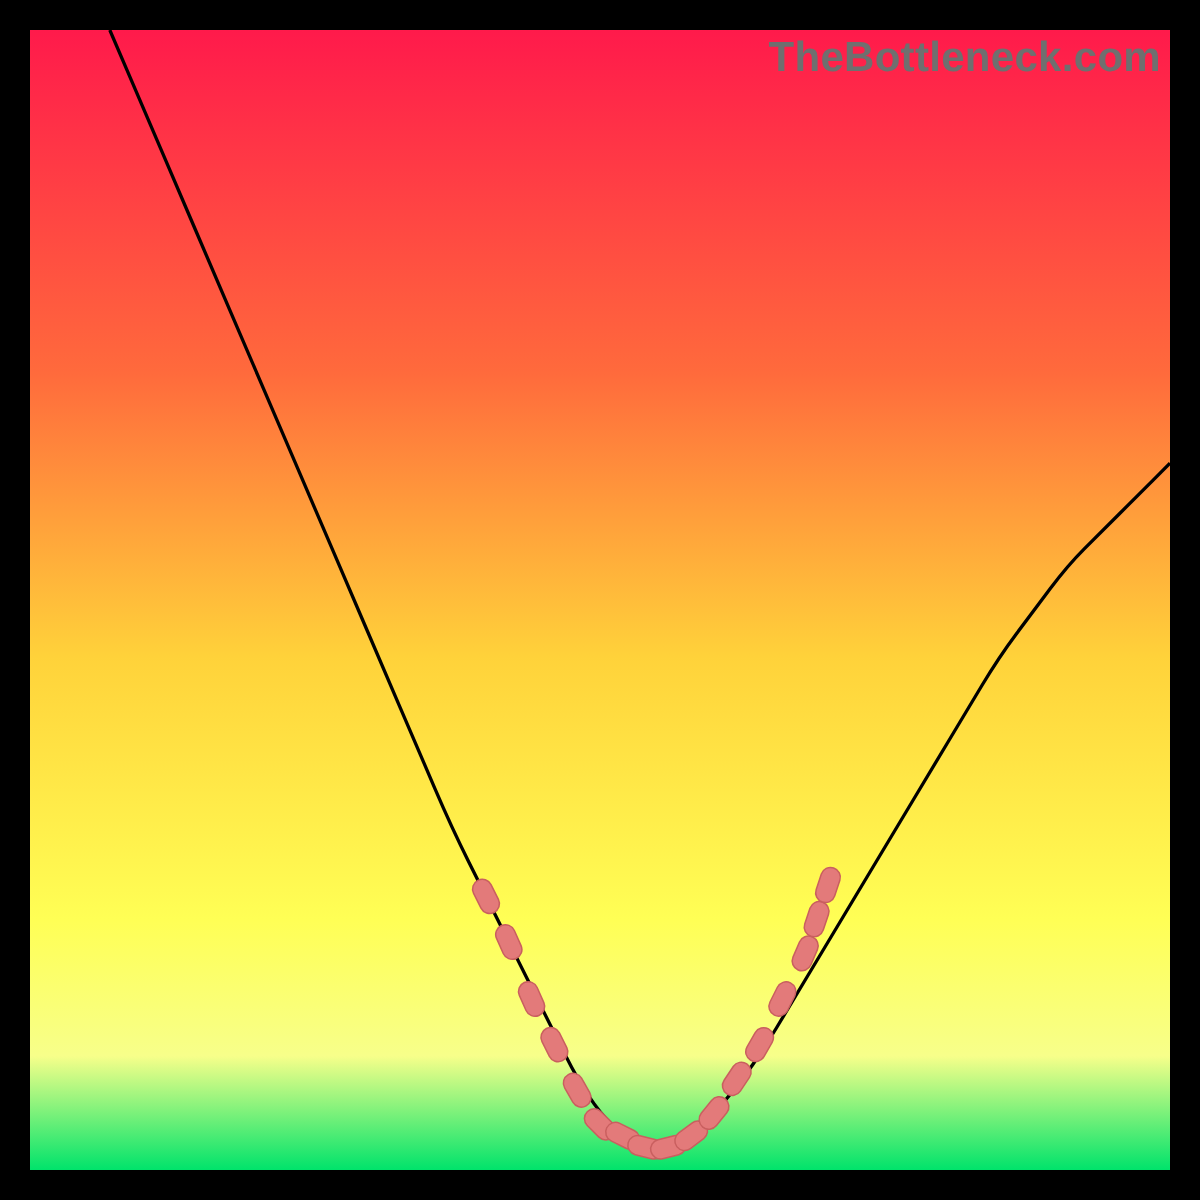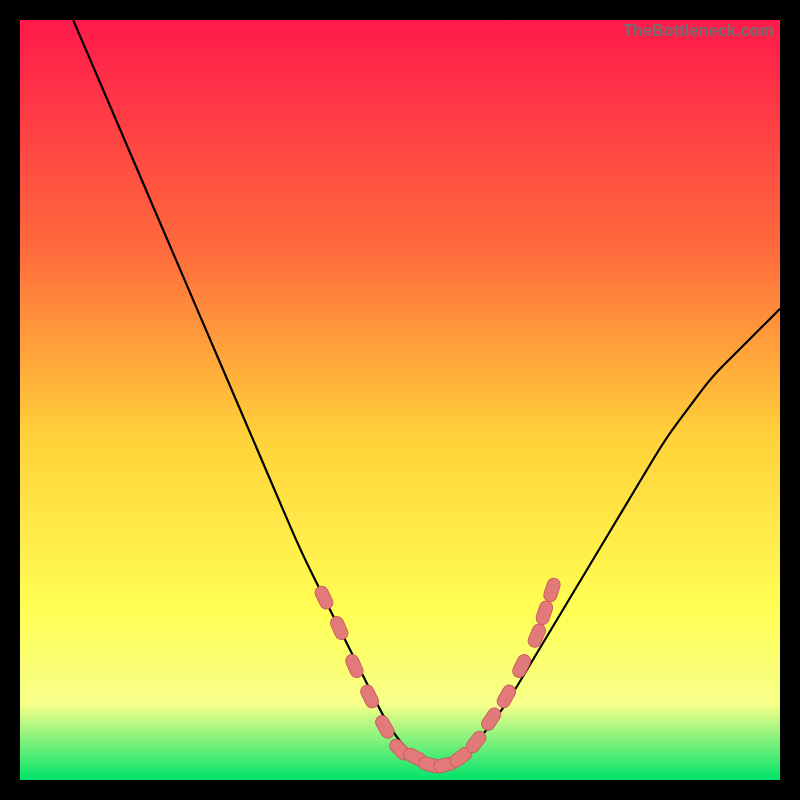--- a/index.html
+++ b/index.html
@@ -23,21 +23,21 @@
     left: 0;
     top: 0;
     width: 760px;
     height: 760px;
   }
   .watermark {
     position: absolute;
     top: 2px;
     right: 6px;
     font-family: Arial, Helvetica, sans-serif;
-    font-size: 16px;
+    font-size: 28px;
     font-weight: 600;
     color: #6f6f6f;
     letter-spacing: 0.2px;
     user-select: none;
   }
   svg {
     display: block;
   }
 </style>
 </head>

